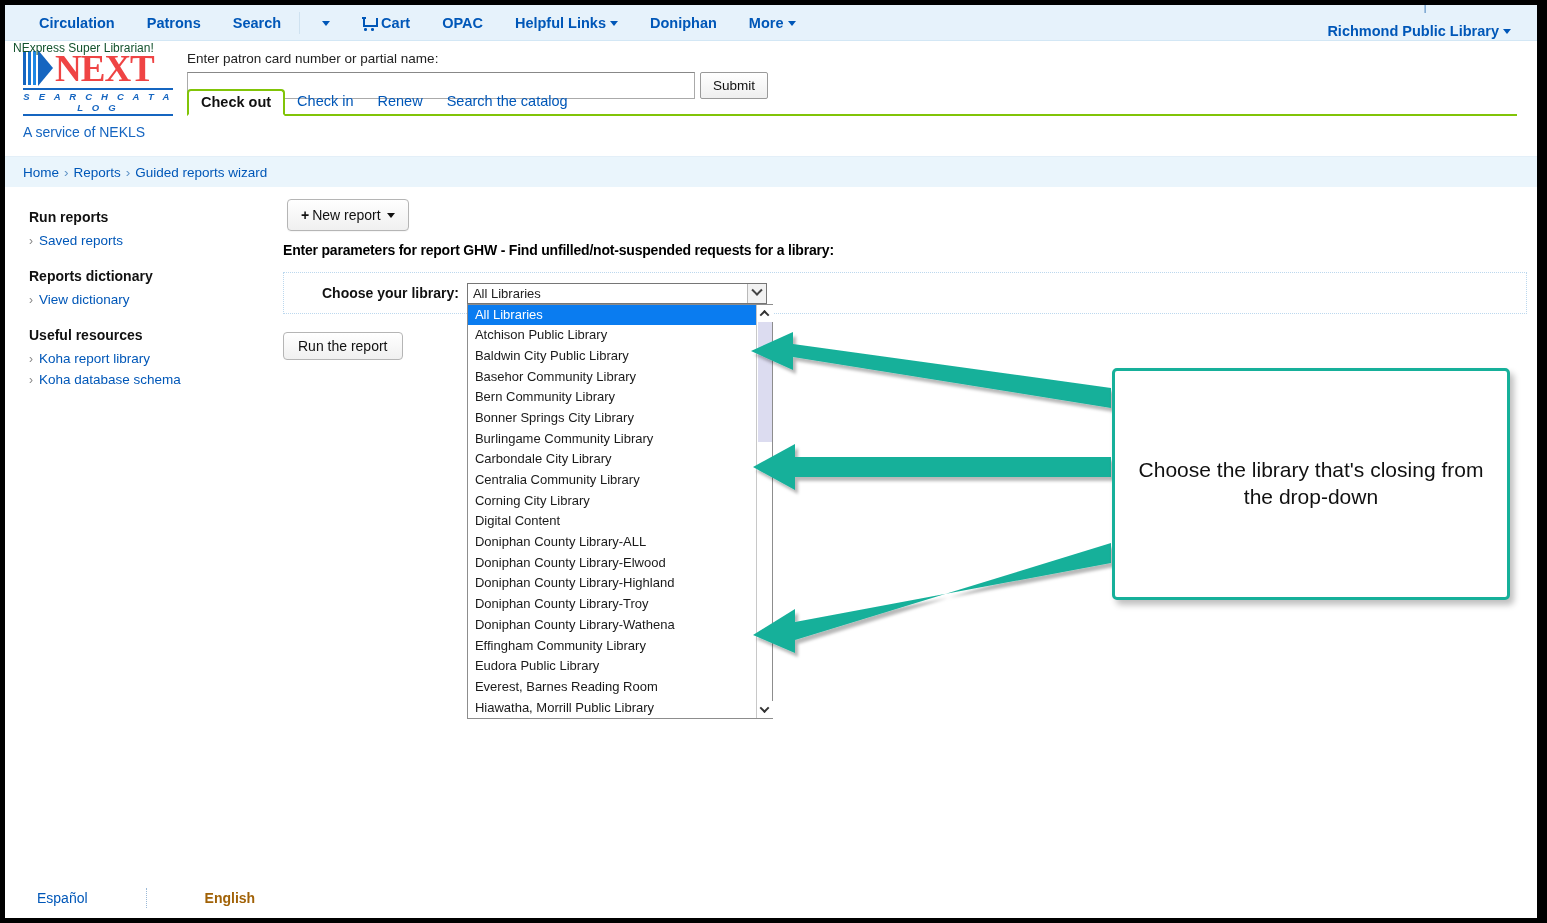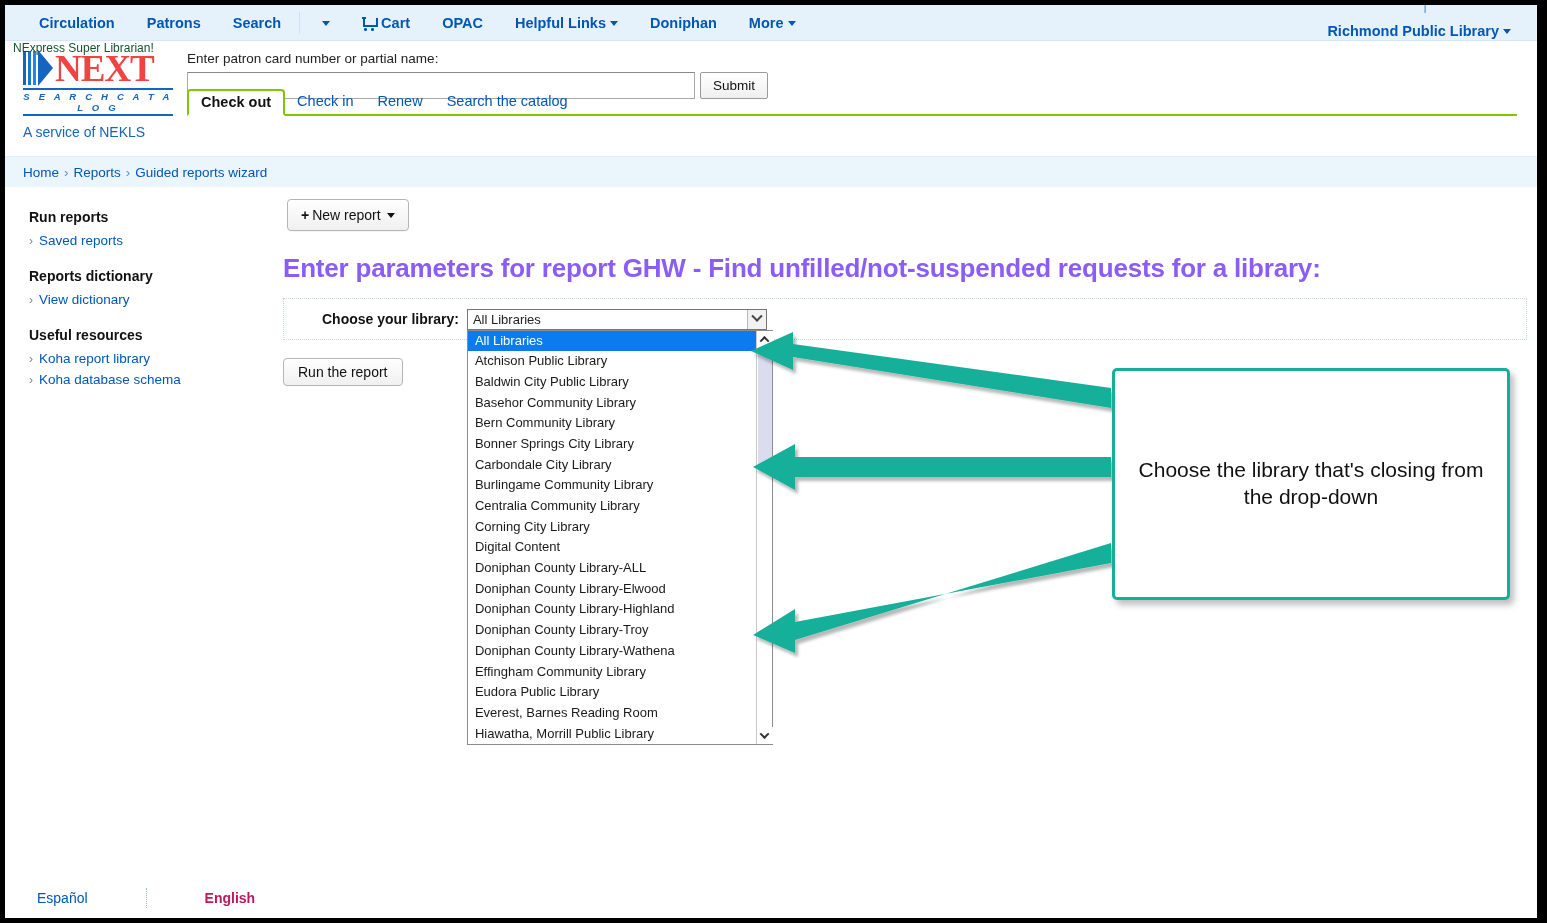--- a/index.html
+++ b/index.html
@@ -298,24 +298,24 @@
     display: inline-block;
     width: 0; height: 0;
     border-left: 4px solid transparent;
     border-right: 4px solid transparent;
     border-top: 5px solid #111;
     vertical-align: middle;
     margin-left: 6px;
     margin-bottom: 1px;
   }
   .page-h1 {
-    margin: 22px 0 14px 0;
-    font-size: 26px;
-    font-weight: bold;
-    color: #8b5cf6;
+    margin: 11px 0 14px 0;
+    font-size: 14px;
+    font-weight: bold;
+    color: #000000;
     letter-spacing: -0.2px;
   }
   .param-panel {
     border: 1px dotted #bcd8ee;
     background: #fff;
     height: 42px;
     position: relative;
     width: 1244px;
   }
   .param-inner {
@@ -484,21 +484,21 @@
     cursor: pointer;
     text-decoration: none;
     padding-right: 14px;
   }
   .lang-div {
     width: 1px; height: 20px;
     border-left: 1px dotted #9ab8d6;
     margin-right: 14px;
   }
   .lang-en {
-    color: #be185d;
+    color: #a16207;
     font-size: 14px;
     font-weight: bold;
   }
 </style>
 </head>
 <body>
 
 <div id="screen">
   <div id="page">
 
@@ -603,22 +603,22 @@
                   </span>
               </div>
               <div class="sel-list">
                 <ul class="sel-opts" id="opt-list">
                     <li class="sel-opt selected">All Libraries</li>
                     <li class="sel-opt">Atchison Public Library</li>
                     <li class="sel-opt">Baldwin City Public Library</li>
                     <li class="sel-opt">Basehor Community Library</li>
                     <li class="sel-opt">Bern Community Library</li>
                     <li class="sel-opt">Bonner Springs City Library</li>
+                    <li class="sel-opt">Burlingame Community Library</li>
                     <li class="sel-opt">Carbondale City Library</li>
-                    <li class="sel-opt">Burlingame Community Library</li>
                     <li class="sel-opt">Centralia Community Library</li>
                     <li class="sel-opt">Corning City Library</li>
                     <li class="sel-opt">Digital Content</li>
                     <li class="sel-opt">Doniphan County Library-ALL</li>
                     <li class="sel-opt">Doniphan County Library-Elwood</li>
                     <li class="sel-opt">Doniphan County Library-Highland</li>
                     <li class="sel-opt">Doniphan County Library-Troy</li>
                     <li class="sel-opt">Doniphan County Library-Wathena</li>
                     <li class="sel-opt">Effingham Community Library</li>
                     <li class="sel-opt">Eudora Public Library</li>

